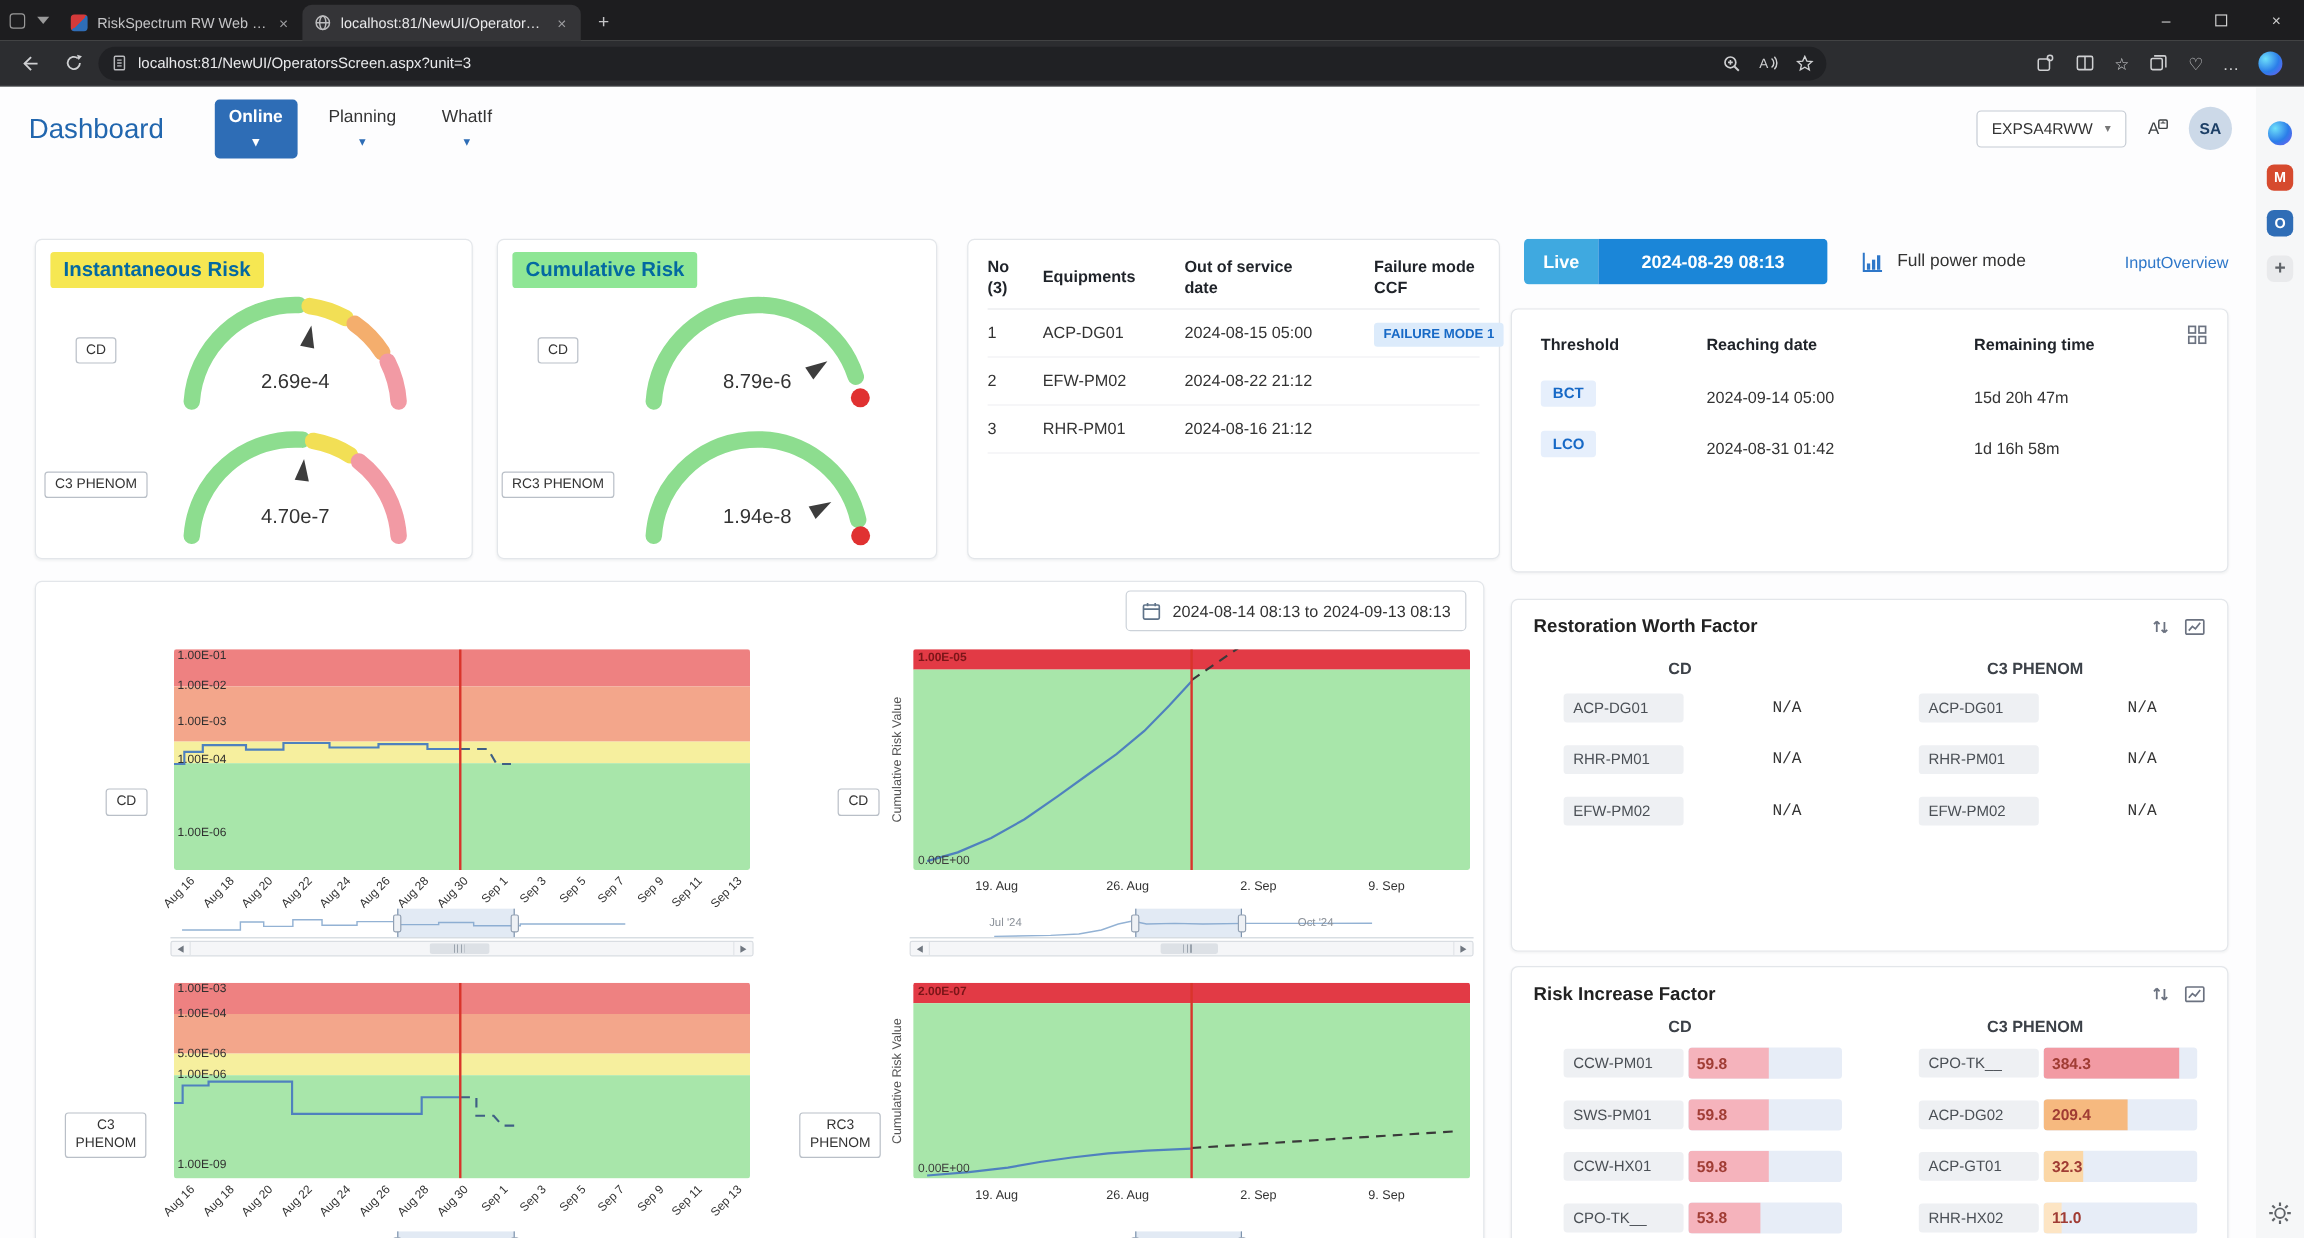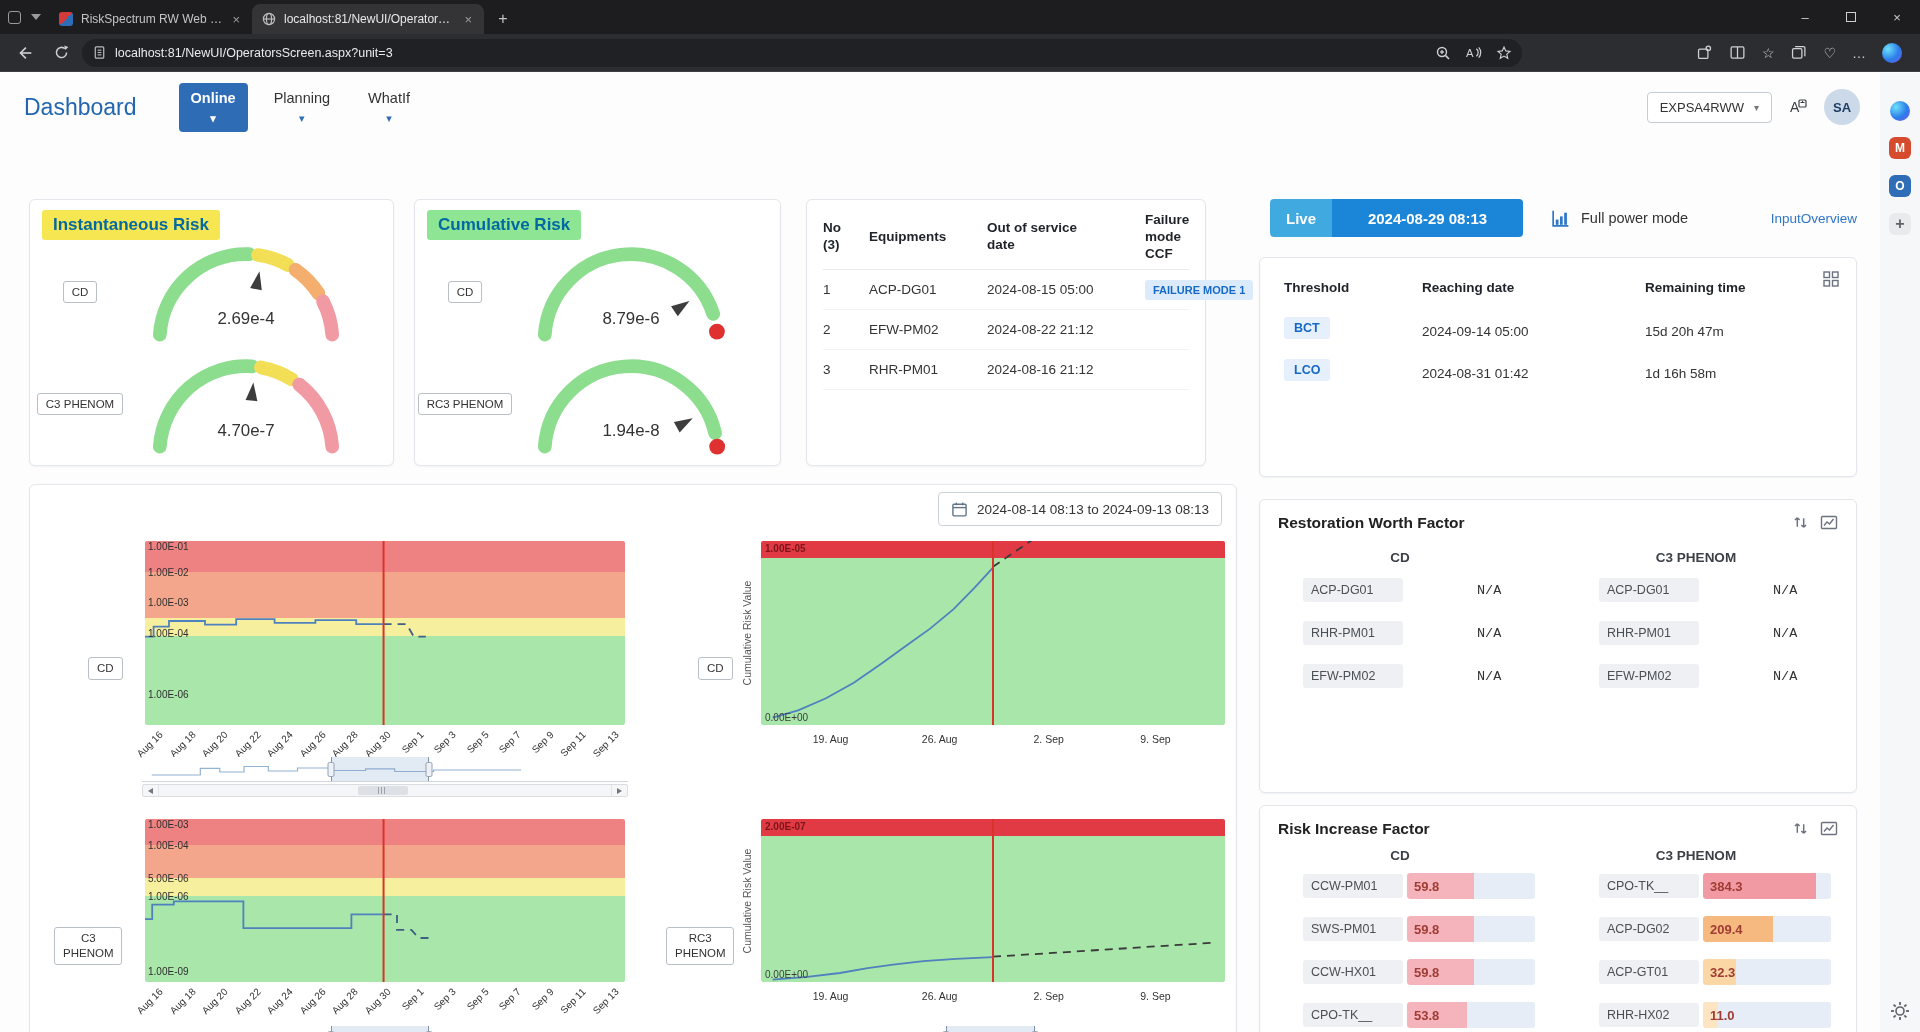--- a/index.html
+++ b/index.html
@@ -317,21 +317,21 @@
           </span>
         <span class="gauge-svg"><svg width="232" height="118" viewBox="0 0 220 112">
               <path d="M 28.2 98.3 A 82 82 0 0 1 189.9 85.6" fill="none" stroke="#8ddd8f" stroke-width="13" stroke-linecap="round"></path>
               <circle cx="191.8002521213056" cy="98.2799691529817" r="7.5" fill="#e03131"></circle>
               <polygon points="168.6,71.5 150.7,75.0 156.2,84.9" fill="#3d3d3d"></polygon>
               <text x="110" y="88" text-anchor="middle" class="gauge-value">1.94e-8</text>
             </svg></span>
       </div>
     </div>
 
-    <div class="card" style="left:806px;top:126px;width:400px;height:267px">
+    <div class="card" style="left:806px;top:126px;width:444px;height:267px">
       <div class="svc">
         <div class="svc-head">
           <div>No
 (3)</div>
           <div>Equipments</div>
           <div>Out of service
 date</div>
           <div>Failure mode
 CCF</div>
         </div>
@@ -610,20 +610,36 @@
             <polyline points="232.0,25.8 257.5,8.3 283.0,-9.2" class="ddash" style="stroke: rgb(58, 58, 58);"></polyline>
             <line x1="232" x2="232" y1="0" y2="184" class="nowline"></line>
           </svg>
         </div>
       <div class="xlabels" id="xl-cd_cum" style="left:731px;top:244px;width:464px;height:20px">
           <span class="xlab" style="left: 15%;">19. Aug</span>
           <span class="xlab" style="left: 38.5%;">26. Aug</span>
           <span class="xlab" style="left: 62%;">2. Sep</span>
           <span class="xlab" style="left: 85%;">9. Sep</span>
         </div>
+      <div class="nav" id="nav-cd_cum" style="left:728px;top:272px;width:470px">
+          <div class="nav-mini"><svg width="100%" height="25" viewBox="0 0 100 25" preserveAspectRatio="none">
+              <polyline points="15.0,23.3 25.0,22.5 30.0,21.3 34.0,18.0 37.0,13.0 39.5,10.5 42.0,13.0 47.0,12.5 52.0,13.0 60.0,12.5 70.0,12.5 82.0,12.3" class="mline"></polyline>
+            </svg><div class="nav-window" style="left: 40%; width: 19%;"></div><div class="nav-handle" style="left: 40%;"></div><div class="nav-handle" style="left: 59%;"></div><span class="nav-label" style="left: 17%;">Jul '24</span><span class="nav-label" style="left: 72%;">Oct '24</span></div>
+          <div class="nav-scroll">
+            <div class="nav-arrow">
+              <span class="tri l"></span>
+            </div>
+            <div class="nav-track">
+              <div class="nav-thumb"></div>
+            </div>
+            <div class="nav-arrow">
+              <span class="tri r"></span>
+            </div>
+          </div>
+        </div>
 
       <div class="plot" id="plot-c3_inst" style="left:115px;top:334px;width:480px;height:163px">
           <div class="band" style="top: 0%; height: 16%; background: rgb(238, 129, 129);"></div>
           <div class="band" style="top: 16%; height: 20%; background: rgb(243, 166, 139);"></div>
           <div class="band" style="top: 36%; height: 11%; background: rgb(246, 239, 158);"></div>
           <div class="band" style="top: 47%; height: 53%; background: rgb(168, 230, 170);"></div>
           <span class="ytick" style="top: 0px; transform: none;">1.00E-03</span>
           <span class="ytick" style="top: 26.08px;">1.00E-04</span>
           <span class="ytick" style="top: 58.68px;">5.00E-06</span>
           <span class="ytick" style="top: 76.61px;">1.00E-06</span>

